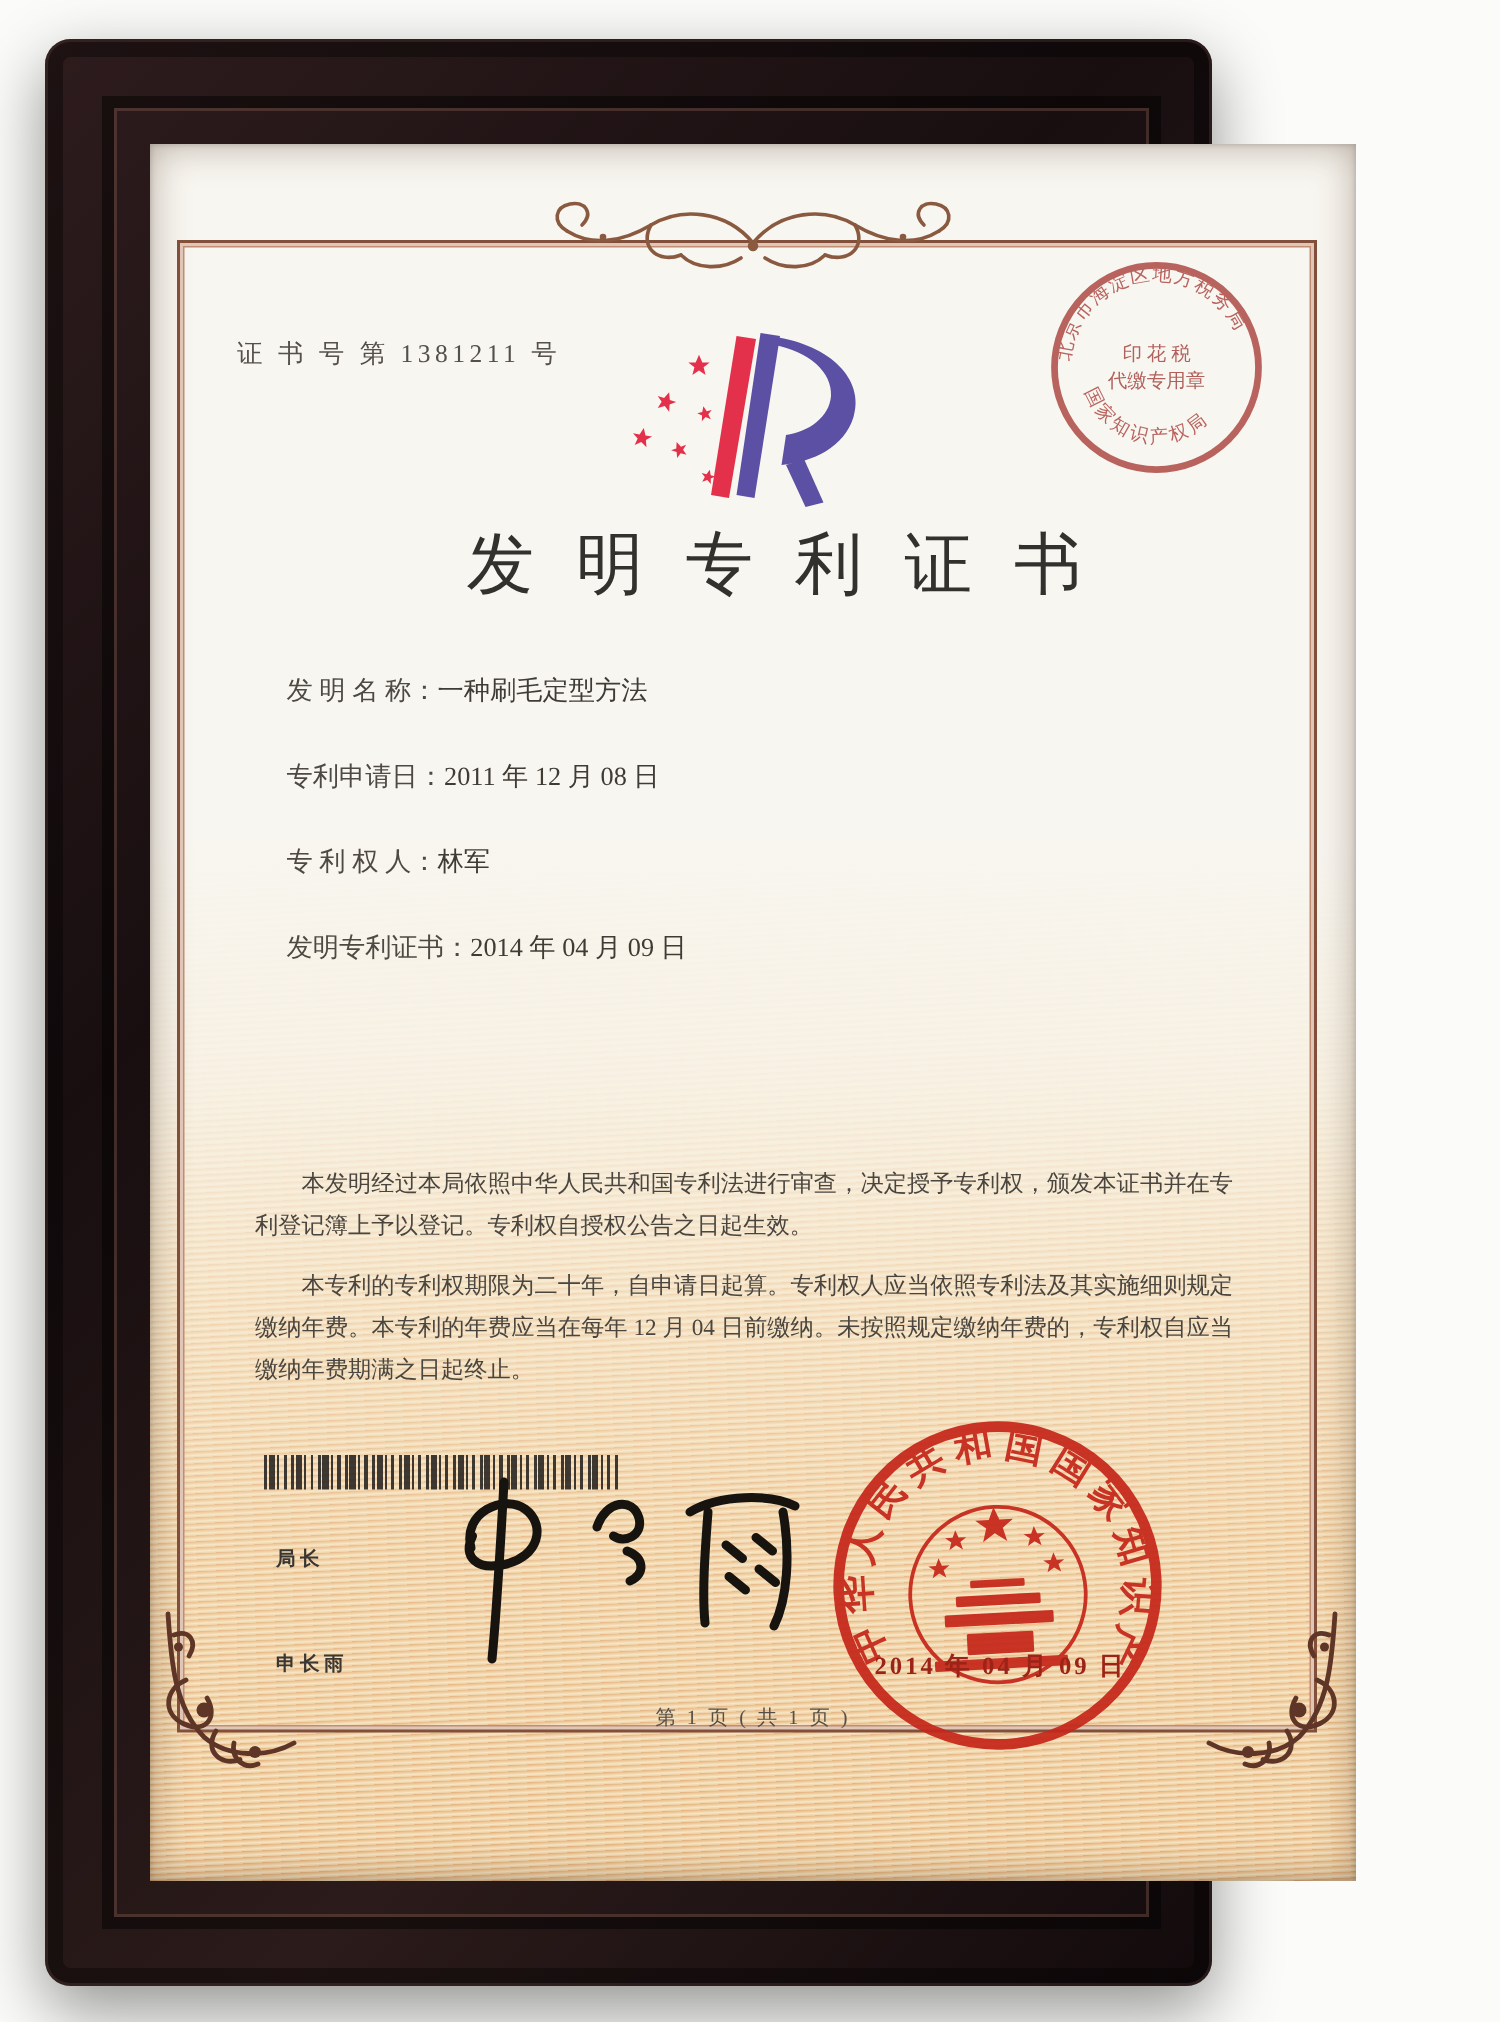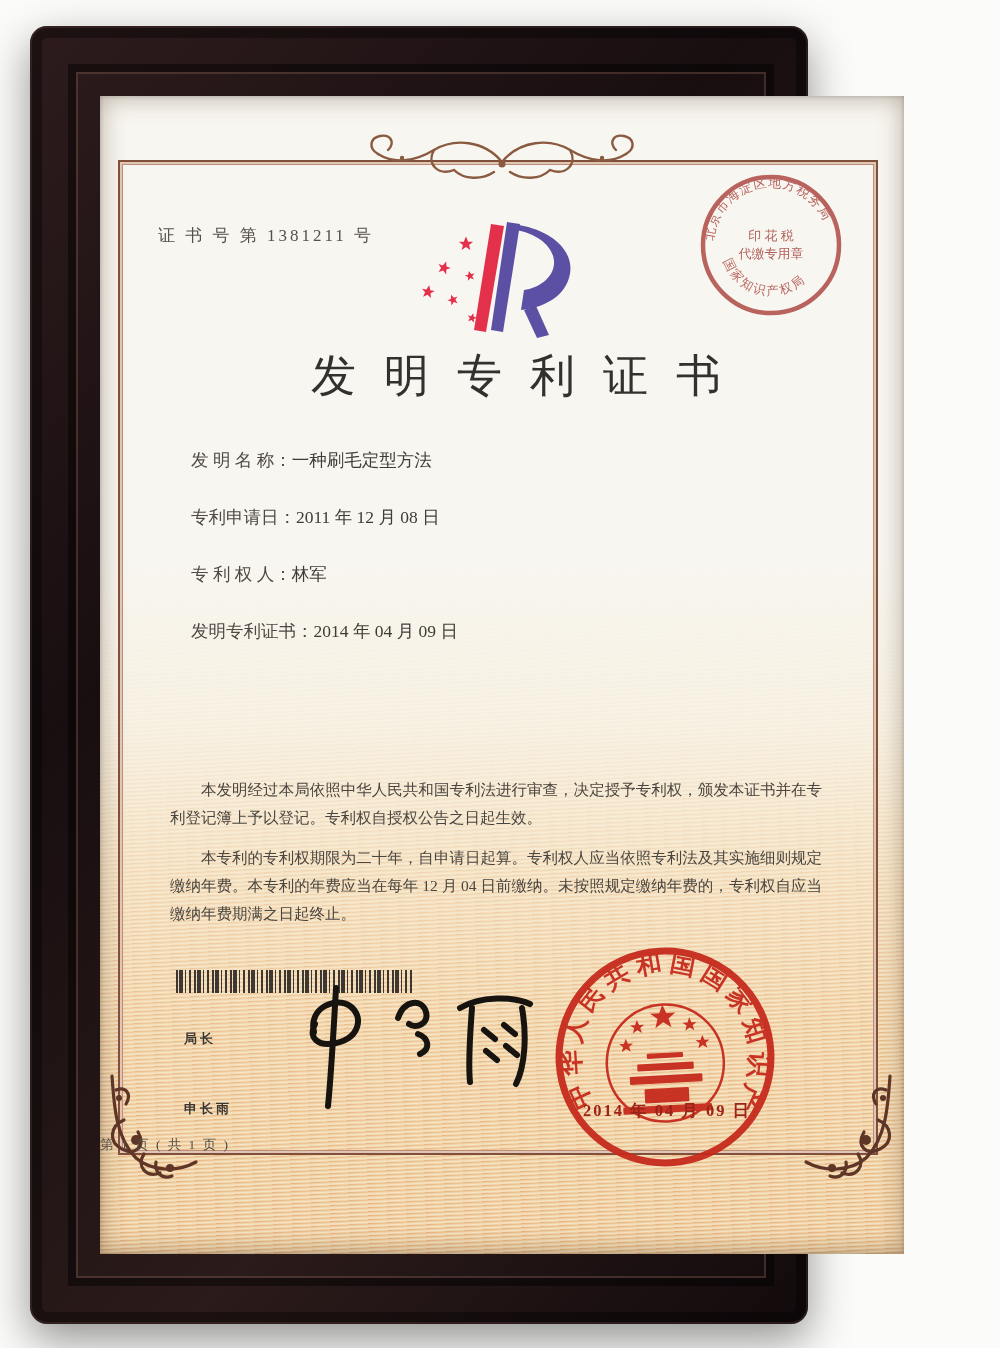--- a/index.html
+++ b/index.html
@@ -44,21 +44,21 @@
   .barcode{position:absolute;left:76px;top:874px;width:236px;height:23px;
     background:repeating-linear-gradient(90deg,#1d1b19 0 2px,transparent 2px 3px,#1d1b19 3px 7px,
       transparent 7px 9px,#1d1b19 9px 10px,transparent 10px 13px,#1d1b19 13px 15px,transparent 15px 18px);
     opacity:.85;}
   .officer-title{position:absolute;left:84px;top:934px;font-size:13px;font-weight:bold;letter-spacing:3px;color:#3a3632;}
   .officer-name{position:absolute;left:84px;top:968px;font-size:13px;font-weight:bold;letter-spacing:3px;color:#3a3632;margin-top:36px;}
   .signature{position:absolute;left:168px;top:876px;width:284px;height:150px;}
   .emblem-seal{position:absolute;left:450px;top:846px;width:230px;height:230px;opacity:.93;transform:rotate(-3deg);}
   .seal-date{position:absolute;left:452px;top:1004px;width:230px;text-align:center;
     font-size:16.5px;font-weight:bold;letter-spacing:2px;color:#9c2317;}
-  .footer{position:absolute;left:0;right:0;top:1040px;font-size:13.5px;
+  .footer{position:absolute;left:0;right:0;top:1040px;text-align:center;font-size:13.5px;
     letter-spacing:2px;color:#564f47;}
 </style>
 </head>
 <body>
 
 <div class="scene">
   <div class="frame">
     <div class="paper">
 
       <div class="printed-border"></div>

